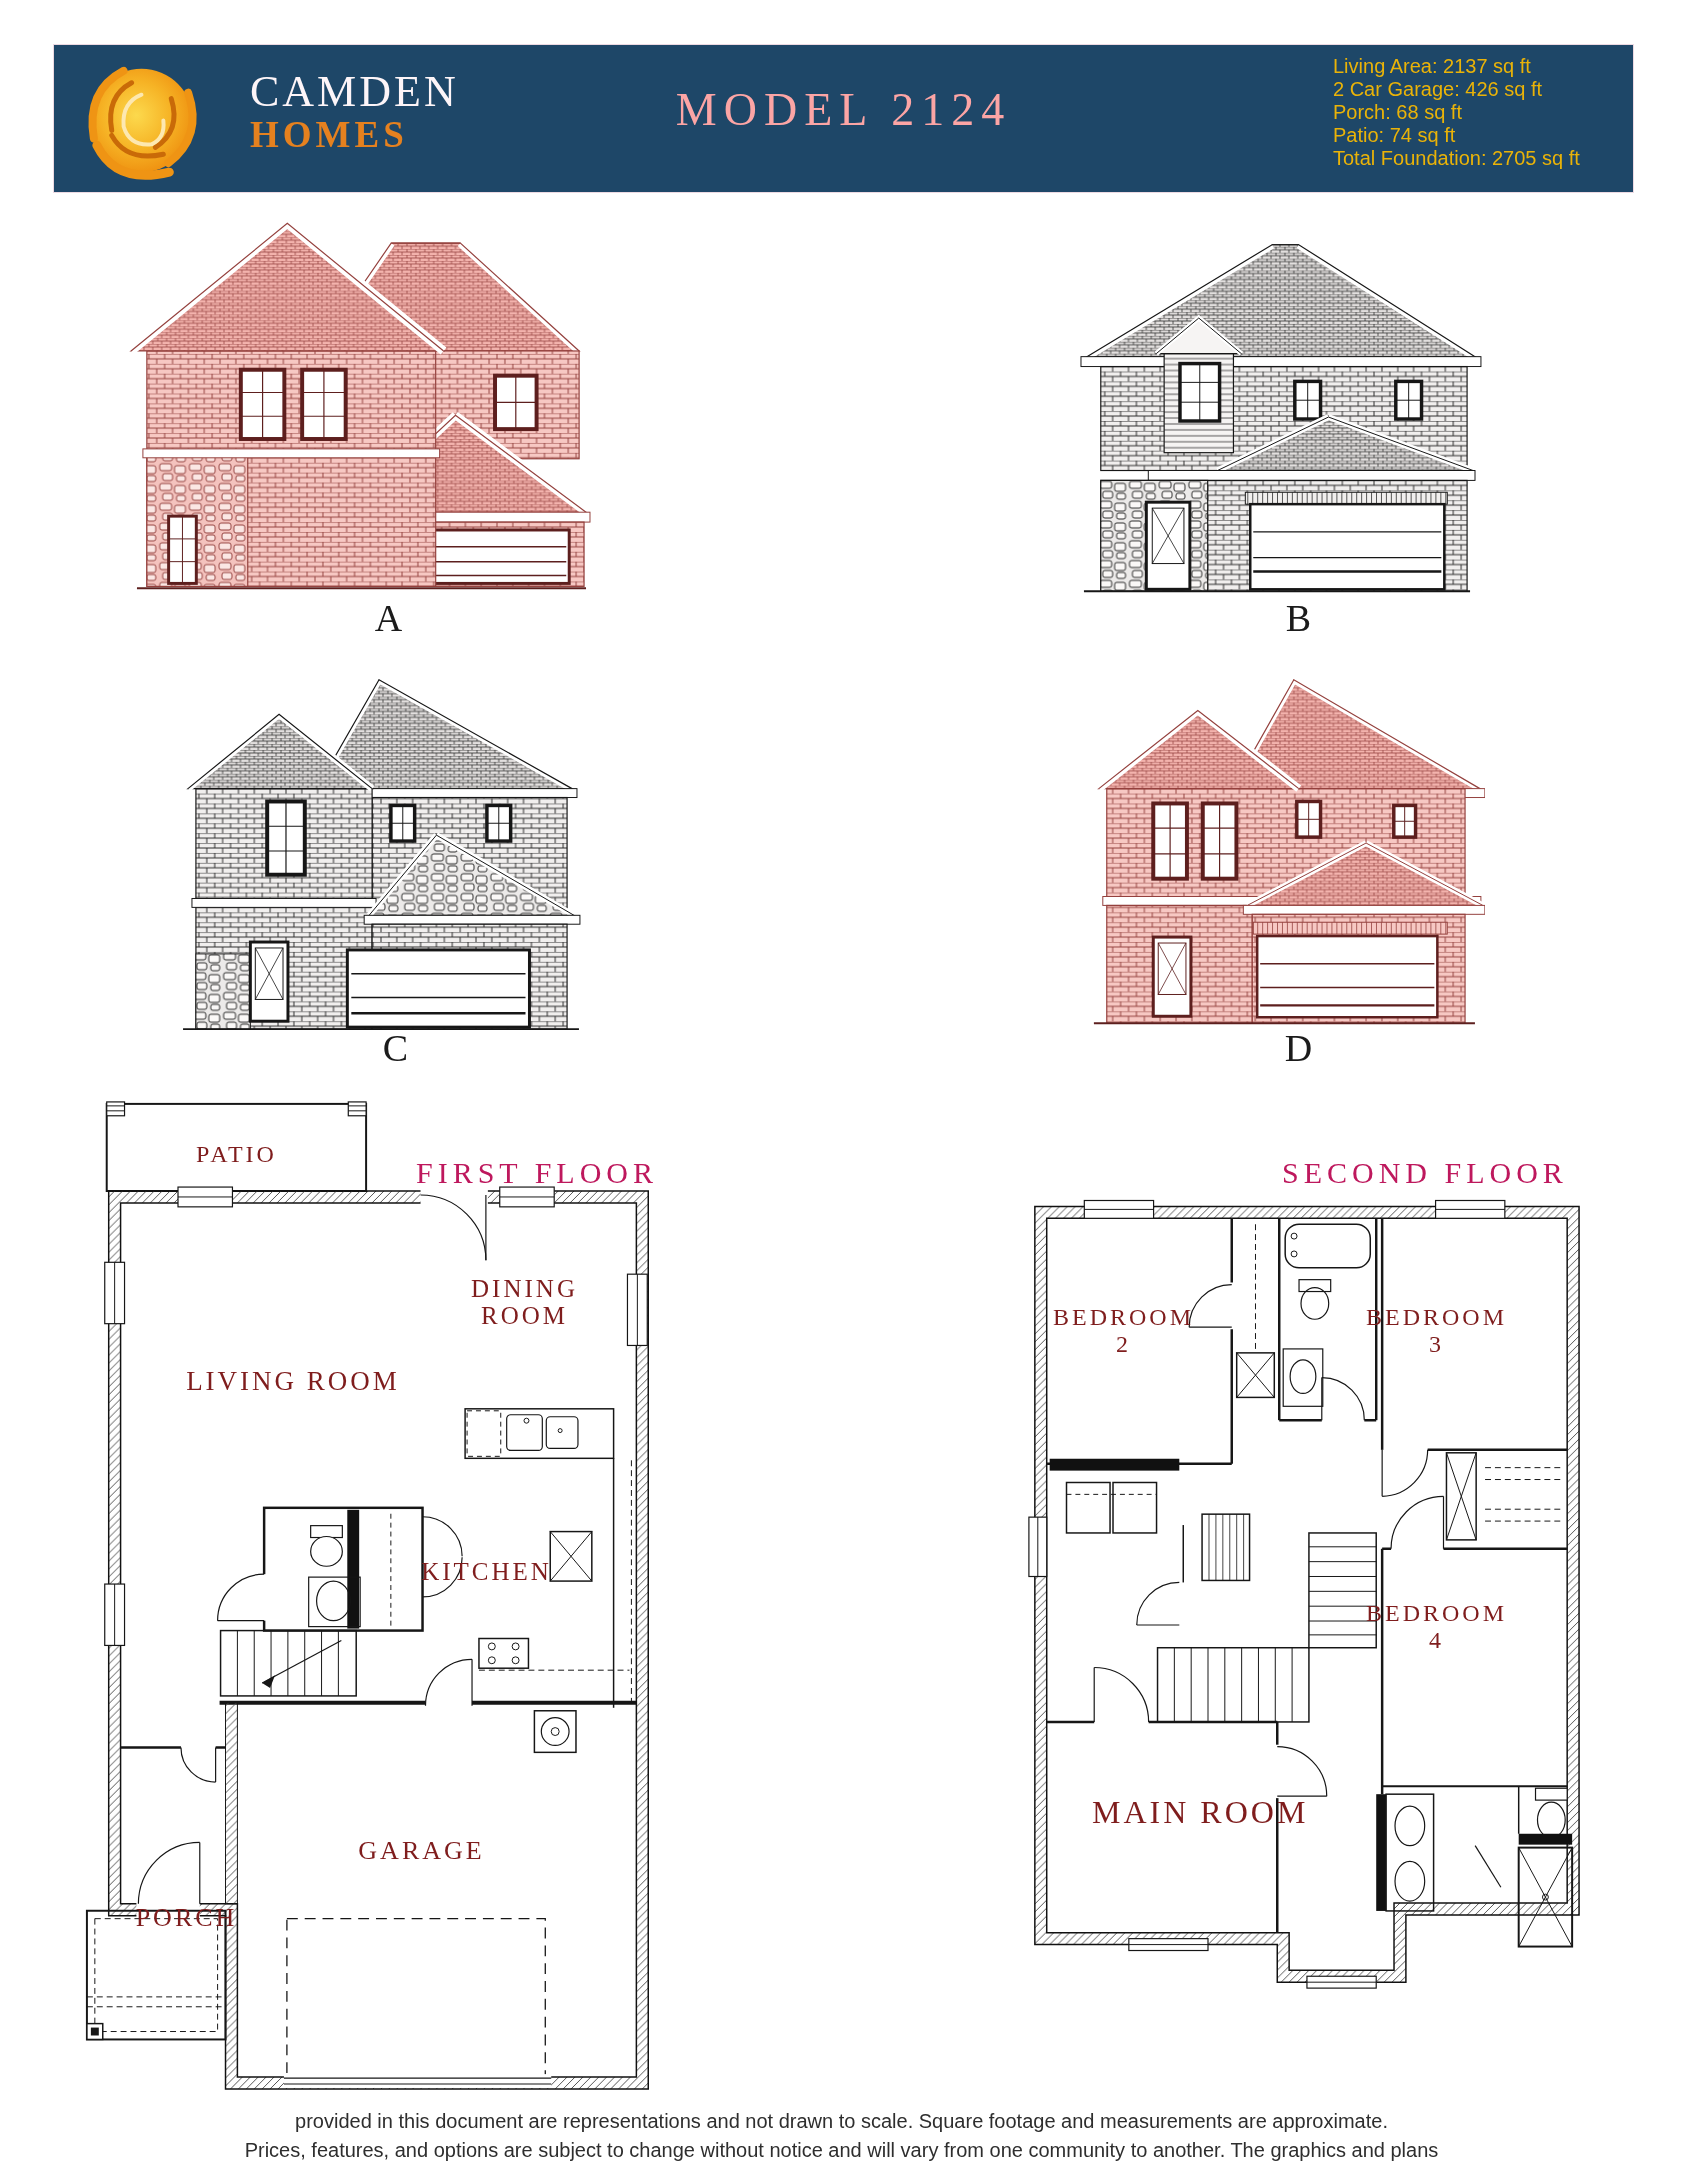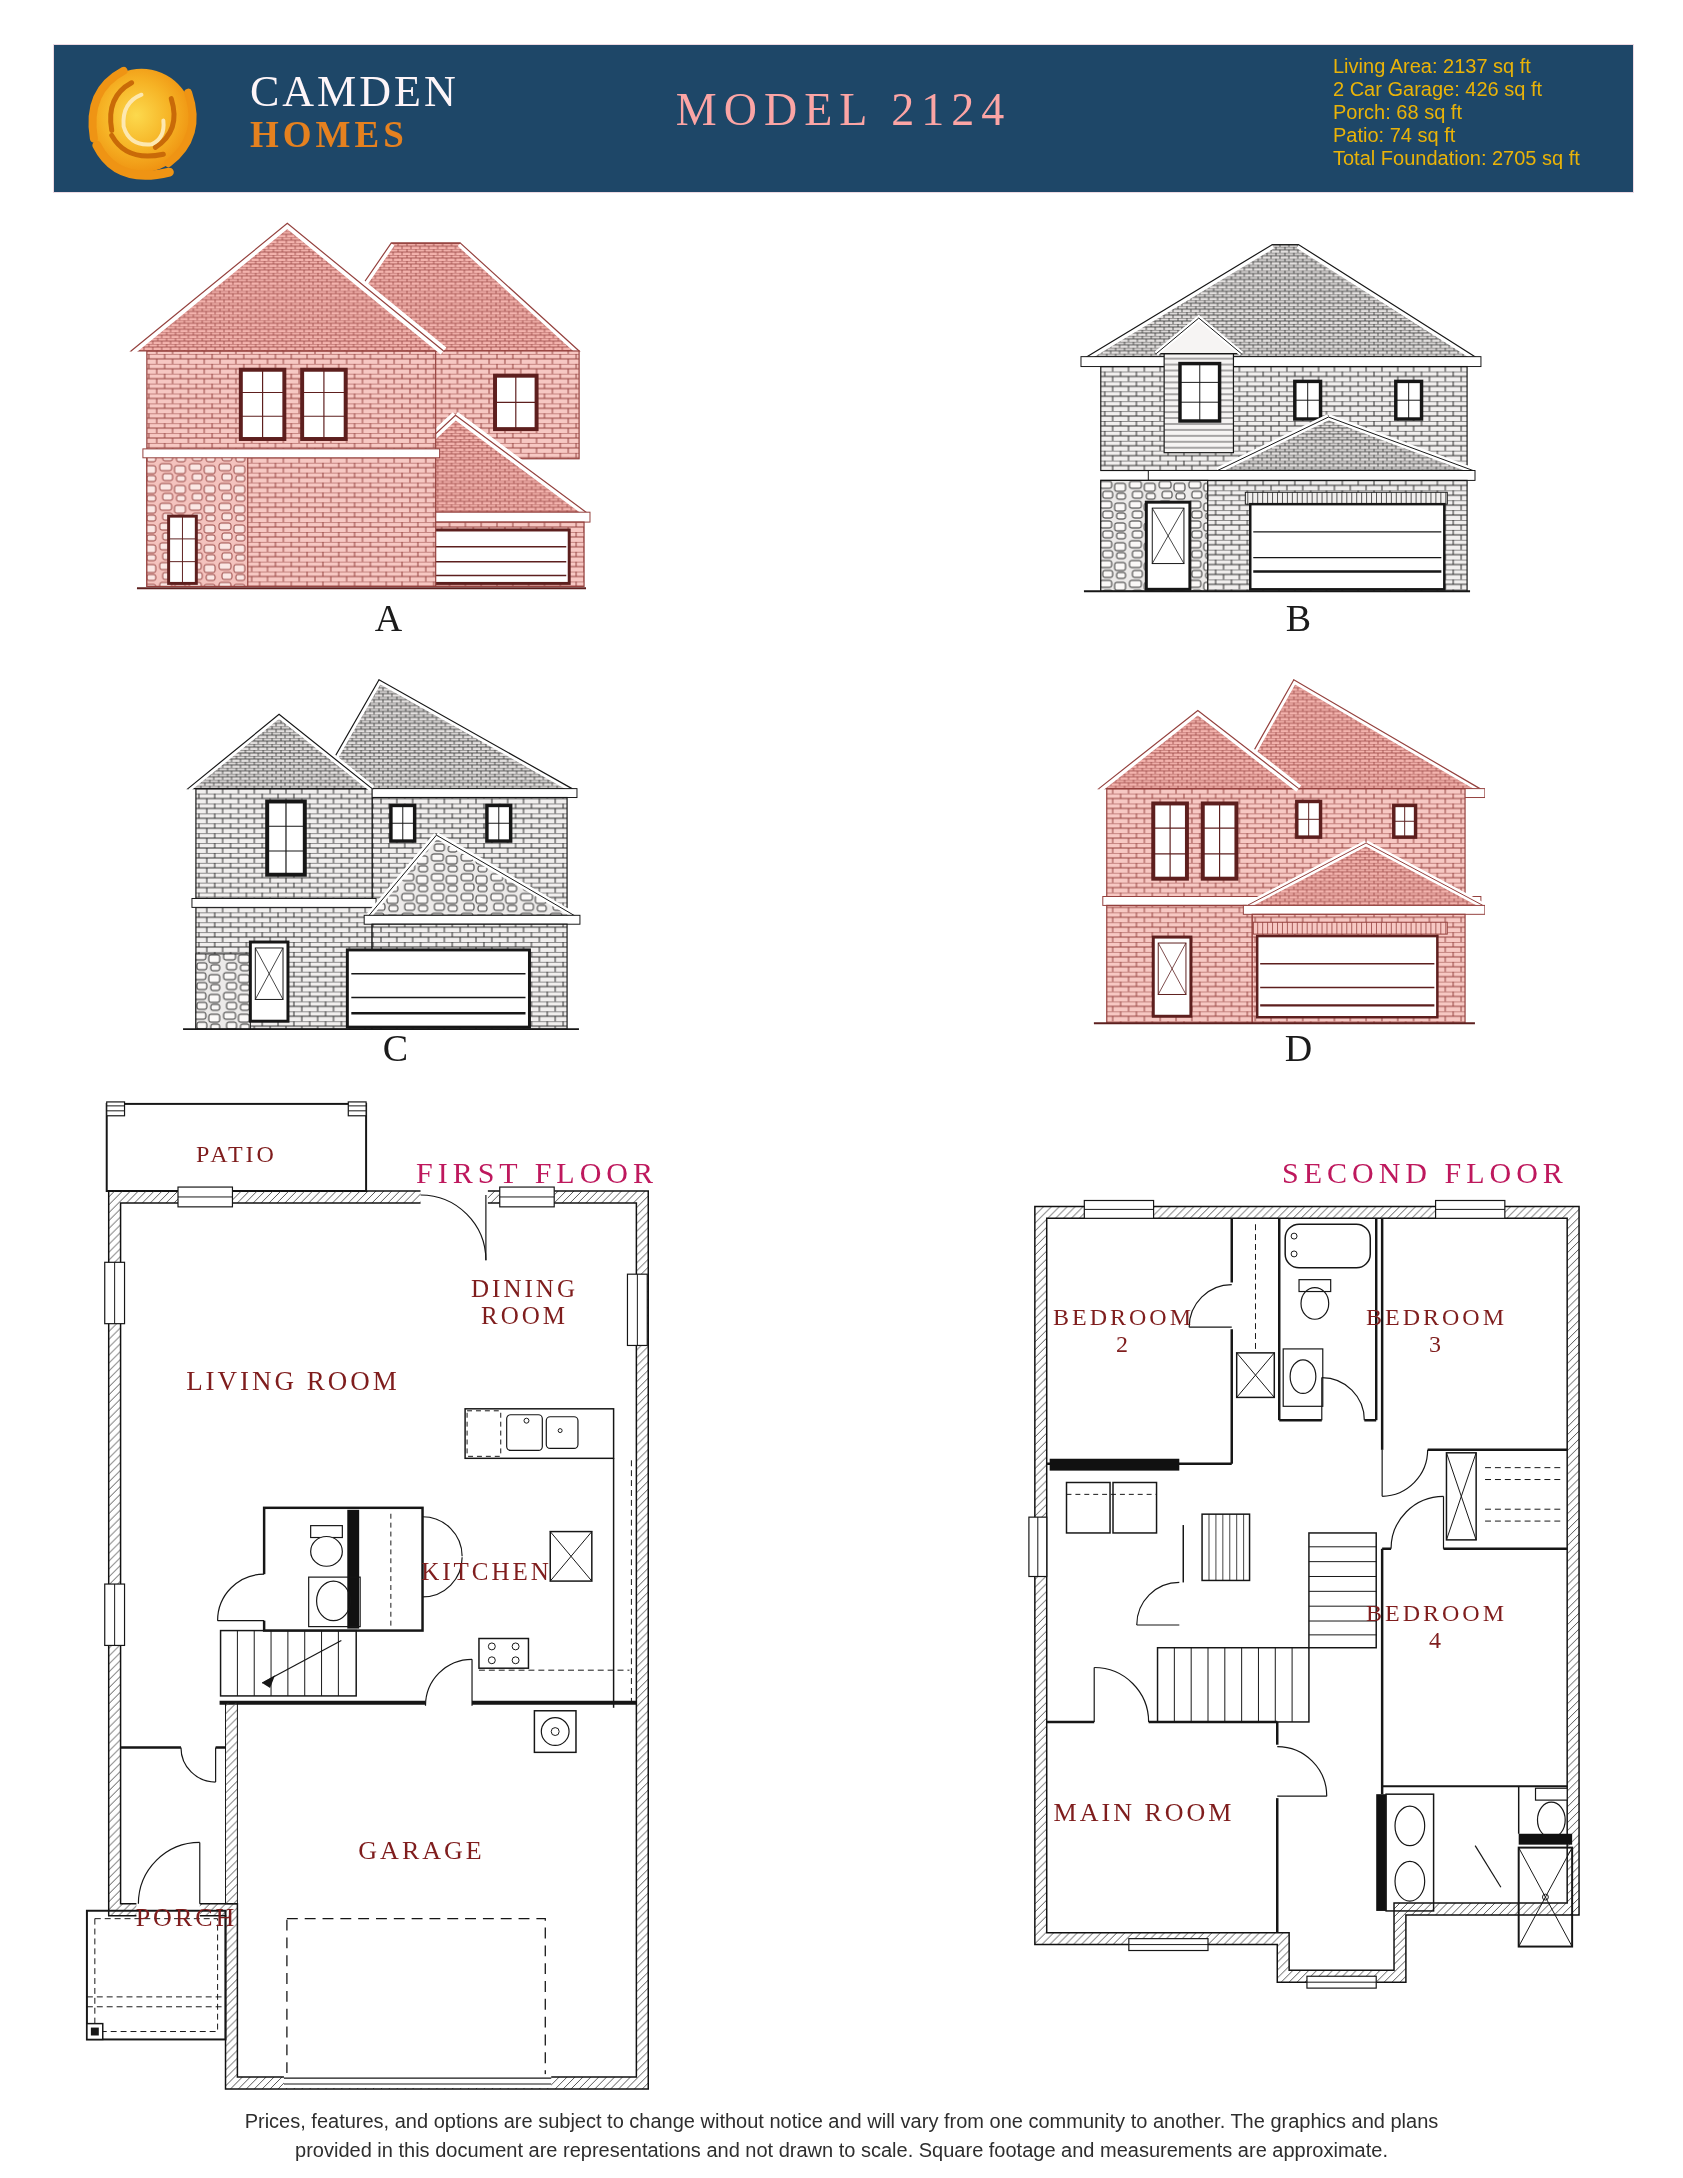--- a/index.html
+++ b/index.html
@@ -563,21 +563,21 @@
     <div>2</div>
   </div>
   <div class="abs serif room" style="left:1362px;top:1304px;width:149px;font-size:24px">
     <div>BEDROOM</div>
     <div>3</div>
   </div>
   <div class="abs serif room" style="left:1362px;top:1600px;width:149px;font-size:24px">
     <div>BEDROOM</div>
     <div>4</div>
   </div>
-  <div class="abs serif room" style="left:1045px;top:1799px;width:198px;font-size:26px">MAIN ROOM</div>
+  <div class="abs serif room" style="left:1092px;top:1799px;width:198px;font-size:32px">MAIN ROOM</div>
 
   <div class="footer">
+    <div>provided in this document are representations and not drawn to scale. Square footage and measurements are approximate.</div>
     <div>Prices, features, and options are subject to change without notice and will vary from one community to another. The graphics and plans</div>
-    <div>provided in this document are representations and not drawn to scale. Square footage and measurements are approximate.</div>
   </div>
 
 </div>
 
 
 </body></html>

